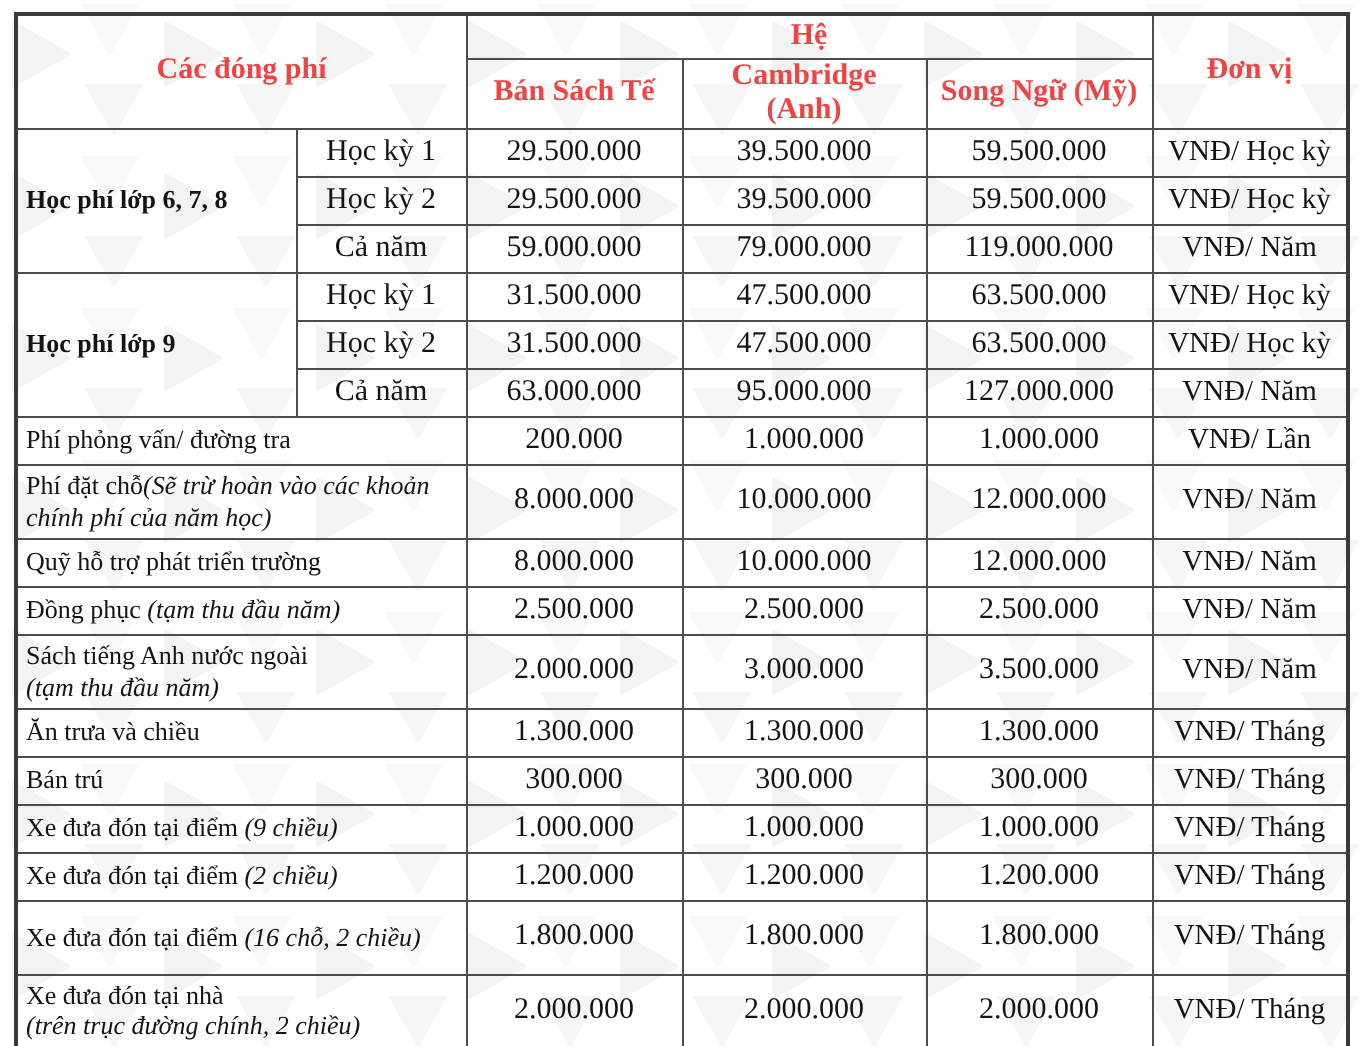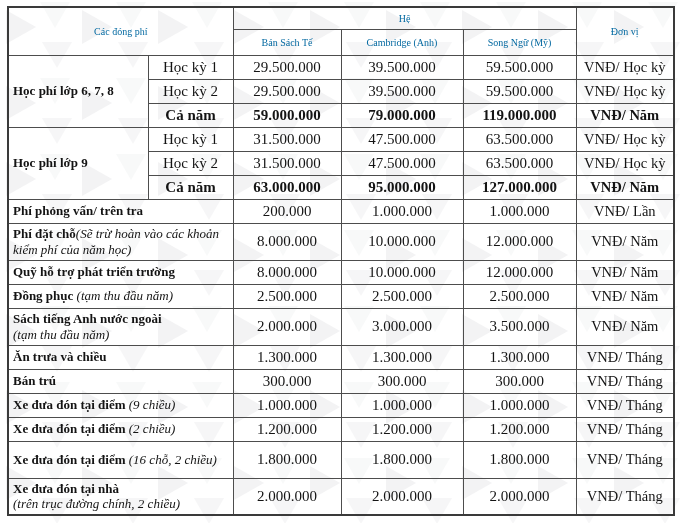--- a/index.html
+++ b/index.html
@@ -16,38 +16,38 @@
     width: 666px;
     border-collapse: collapse;
     table-layout: fixed;
     background: transparent;
     color: #141414;
     font-size: 15px;
   }
   table.fee-table { border: 2px solid #3a3a3a; }
   .fee-table td, .fee-table th { border: 1px solid #4d4d4d; padding: 0 4px; overflow: hidden; }
   .hdr {
-    color: #0369a1;
-    font-weight: normal;
+    color: #ef4444;
+    font-weight: bold;
     text-align: center;
     vertical-align: middle;
-    font-size: 10px;
+    font-size: 15px;
   }
   .lbl {
     font-weight: bold;
     text-align: left;
     vertical-align: middle;
     padding-left: 5px;
     font-size: 13px;
     line-height: 1.18;
   }
   .sub { text-align: center; vertical-align: middle; }
   .num { text-align: center; vertical-align: middle; }
   .unit { text-align: center; vertical-align: middle; font-size: 14.5px; margin-left: 25px; }
-  .b { font-weight: bold; }
+  .b { font-weight: normal; }
   .note { font-style: italic; font-weight: normal; }
   .note-block { display: inline-block; font-style: italic; font-weight: normal; }
   tr.h1 { height: 22px; }
   tr.h2 { height: 26px; }
   tr.r  { height: 24px; }
   tr.r2 { height: 37px; }
 </style>
 </head>
 <body>
 
@@ -126,28 +126,28 @@
       </tr>
       <tr class="r">
         <td class="sub b">Cả năm</td>
         <td class="num b">63.000.000</td>
         <td class="num b">95.000.000</td>
         <td class="num b">127.000.000</td>
         <td class="unit b">VNĐ/ Năm</td>
       </tr>
 
       <tr class="r">
-        <td class="lbl" colspan="2"><span class="b">Phí phỏng vấn/ trên tra</span><span class="note"></span></td>
+        <td class="lbl" colspan="2"><span class="b">Phí phỏng vấn/ đường tra</span><span class="note"></span></td>
         <td class="num">200.000</td>
         <td class="num">1.000.000</td>
         <td class="num">1.000.000</td>
         <td class="unit">VNĐ/ Lần</td>
       </tr>
       <tr class="r2">
-        <td class="lbl" colspan="2"><span class="b">Phí đặt chỗ</span><span class="note">(Sẽ trừ hoàn vào các khoản kiểm phí của năm học)</span></td>
+        <td class="lbl" colspan="2"><span class="b">Phí đặt chỗ</span><span class="note">(Sẽ trừ hoàn vào các khoản chính phí của năm học)</span></td>
         <td class="num">8.000.000</td>
         <td class="num">10.000.000</td>
         <td class="num">12.000.000</td>
         <td class="unit">VNĐ/ Năm</td>
       </tr>
       <tr class="r">
         <td class="lbl" colspan="2"><span class="b">Quỹ hỗ trợ phát triển trường</span><span class="note"></span></td>
         <td class="num">8.000.000</td>
         <td class="num">10.000.000</td>
         <td class="num">12.000.000</td>

